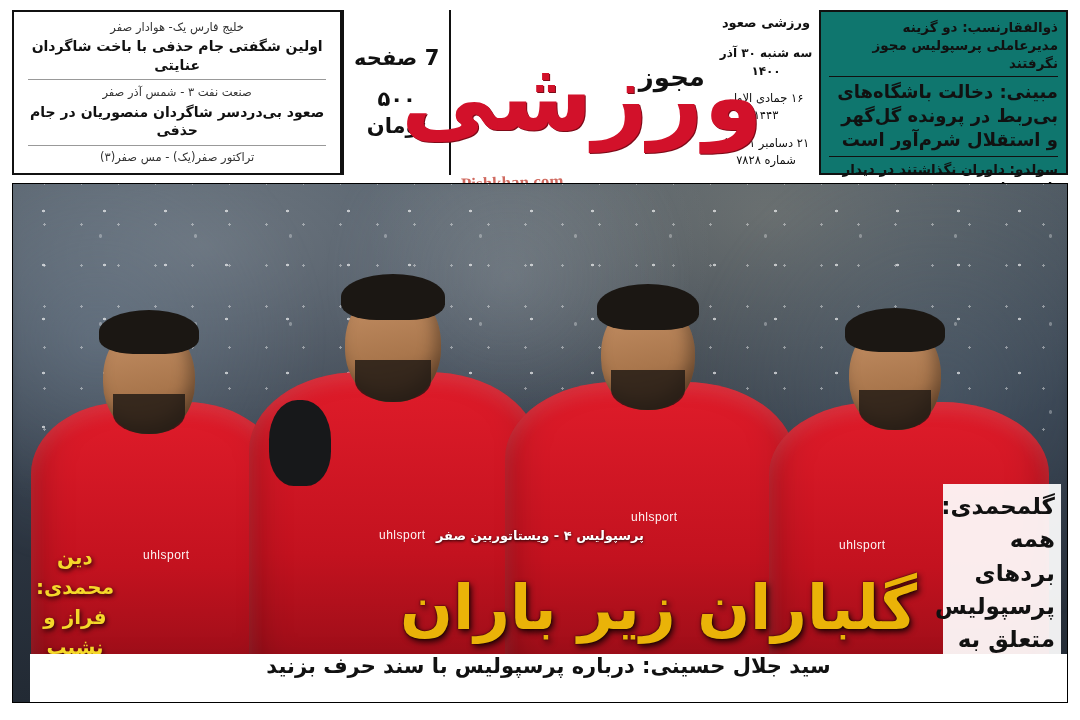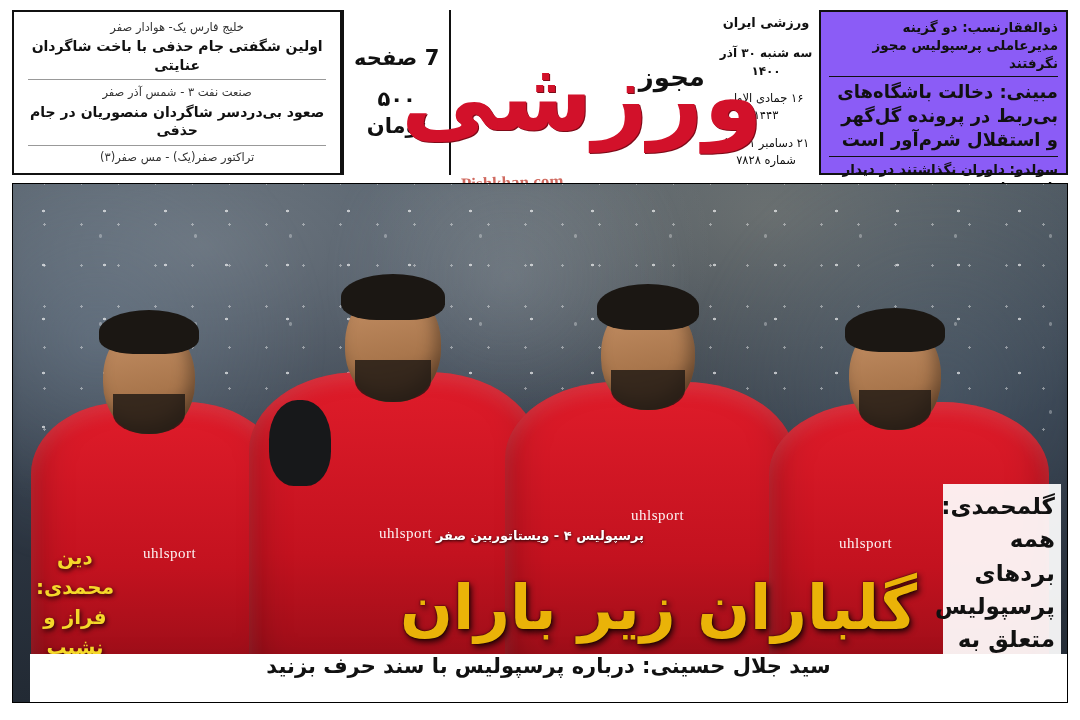--- a/index.html
+++ b/index.html
@@ -30,21 +30,21 @@
     align-items: stretch;
     height: 165px;
     width: 1056px;
     box-sizing: border-box;
   }
 
   
   .box-yellow {
     width: 272px;
     border: 2px solid #111;
-    background: #8b5cf6;
+    background: #0f766e;
     box-sizing: border-box;
     padding: 6px 8px;
     display: flex;
     flex-direction: column;
     justify-content: space-evenly;
     direction: rtl;
     text-align: right;
     order: 5;
   }
   .box-yellow .hl {
@@ -259,23 +259,23 @@
     border-radius: 50% 50% 34% 34%;
     background: #1b1713;
   }
   .beard {
     position: absolute;
     border-radius: 0 0 50% 50%;
     background: rgba(30,24,20,.82);
   }
   .badge-white {
     position: absolute;
-    font-size: 15px;
+    font-size: 12px;
     color: #fff;
-    font-family: Liberation Serif, serif;
+    font-family: Liberation Sans, sans-serif;
     letter-spacing: .5px;
     opacity: .95;
     text-align: center;
   }
   .glove {
     position: absolute;
     background: #17181a;
     border-radius: 46% 46% 40% 40%;
   }
   .photo-caption {
@@ -378,21 +378,21 @@
     </div>
 
     <div class="box-logo">
       <div class="logo-abrar">مجوز</div>
       <div class="logo-varzeshi">ورزشی</div>
       <div class="logo-sitestamp">Pishkhan.com</div>
     </div>
 
     <div class="box-date">
       <div class="paper-sub">اولین روزنامه</div>
-      <div class="paper-sub">ورزشی ایران</div>
+      <div class="paper-sub">ورزشی صعود</div>
       <div class="line">سه شنبه ۳۰ آذر ۱۴۰۰</div>
       <div class="sub">۱۶ جمادی الاول ۱۴۴۳</div>
       <div class="sub">۲۱ دسامبر ۲۰۲۱ / شماره ۷۸۲۸</div>
     </div>
 
     <div class="box-yellow">
       <div class="hl">ذوالفقارنسب: دو گزینه مدیرعاملی پرسپولیس مجوز نگرفتند</div>
       <hr>
       <div class="hl sm">مبینی: دخالت باشگاه‌های بی‌ربط در پرونده گل‌گهر و استقلال شرم‌آور است</div>
       <hr>

